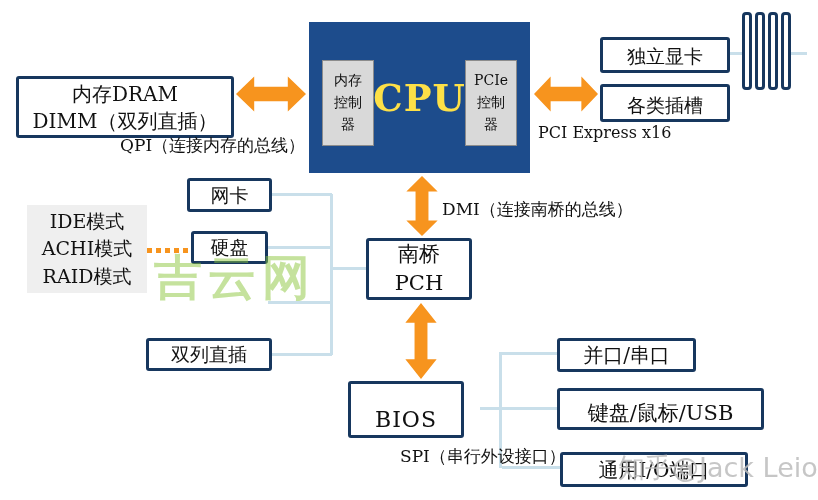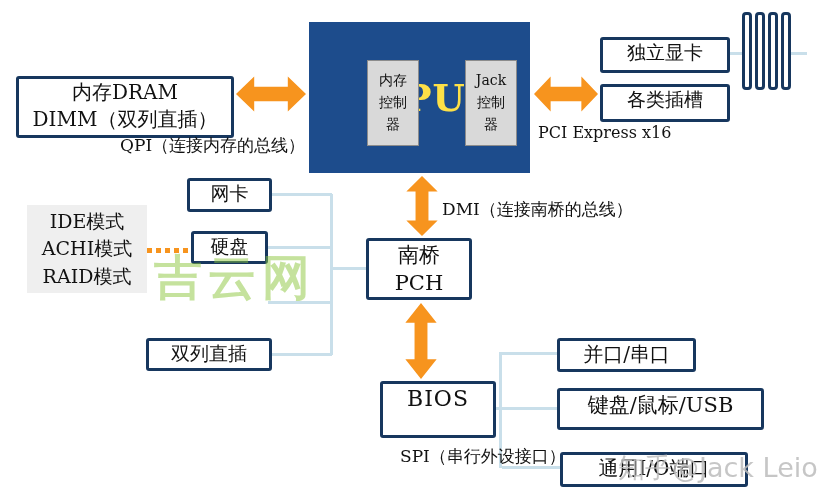--- a/index.html
+++ b/index.html
@@ -1,21 +1,21 @@
 <!DOCTYPE html>
 <html style="--cpu-fill: #1D4C8C; --box-border: #17375E; --arrow-orange: #F7941E; --connector-blue: #C9DFEA; --controller-gray: #D9D9D9; --controller-border: #8C8C8C; --mode-box-gray: #EFEFEF; --watermark-green: #8CC63E; --watermark-gray: #BDBDBD; --text: #111111;"><head>
 <meta charset="utf-8">
 <style>
   html,body{margin:0;padding:0;background:#ffffff;}
   #canvas{
     position:relative;width:818px;height:500px;background:#ffffff;overflow:hidden;
     font-family:"DejaVu Serif","Liberation Serif",serif;color:var(--text,#111);
   }
   .box{
-    position:absolute;display:flex;flex-direction:column;align-items:center;justify-content:flex-start;
+    position:absolute;display:flex;flex-direction:column;align-items:center;justify-content:flex-end;
     background:#ffffff;border:3px solid var(--box-border,#17375E);border-radius:3px;
     font-size:19px;line-height:1.35;text-align:center;z-index:2;box-sizing:border-box;
   }
   .box .line{white-space:nowrap;}
   .lbl{position:absolute;font-size:17px;white-space:nowrap;z-index:3;}
   .conn{position:absolute;background:var(--connector-blue,#C9DFEA);z-index:1;}
   .h-arrow{
     position:absolute;background:var(--arrow-orange,#F7941E);z-index:3;
     clip-path:polygon(0 50%,26% 4%,26% 31%,74% 31%,74% 4%,100% 50%,74% 96%,74% 69%,26% 69%,26% 96%);
   }
@@ -24,21 +24,21 @@
     clip-path:polygon(50% 0,96% 26%,69% 26%,69% 74%,96% 74%,50% 100%,4% 74%,31% 74%,31% 26%,4% 26%);
   }
   #cpu{
     position:absolute;left:309px;top:22px;width:221px;height:151px;
     background:var(--cpu-fill,#1D4C8C);display:flex;align-items:center;justify-content:center;z-index:2;
   }
   #cpu .cpu-title{color:#fde047;font-size:37px;font-weight:bold;letter-spacing:1px;}
   .ctrl{
     position:absolute;top:38px;width:52px;height:86px;background:var(--controller-gray,#D9D9D9);
     border:1px solid var(--controller-border,#8C8C8C);display:flex;flex-direction:column;
-    align-items:center;justify-content:center;font-size:14px;line-height:1.55;text-align:center;box-sizing:border-box;margin-left:45px;
+    align-items:center;justify-content:center;font-size:14px;line-height:1.55;text-align:center;box-sizing:border-box;
   }
   #mode-box{
     position:absolute;left:27px;top:205px;width:120px;height:88px;background:var(--mode-box-gray,#EFEFEF);
     display:flex;flex-direction:column;align-items:center;justify-content:center;
     font-size:19px;line-height:1.45;z-index:2;
   }
   #dotted-line{
     position:absolute;left:147px;top:248px;width:42px;height:5px;z-index:3;
     background:repeating-linear-gradient(90deg,var(--arrow-orange,#F7941E) 0 5px,transparent 5px 9px);
   }
@@ -84,21 +84,21 @@
   <div class="h-arrow" style="left:236px;top:75px;width:70px;height:38px"></div>
 
   <div id="cpu">
     <div class="ctrl" style="left:13px">
       <div>内存</div>
       <div>控制</div>
       <div>器</div>
     </div>
     <div class="cpu-title">CPU</div>
     <div class="ctrl" style="right:13px">
-      <div>Jack</div>
+      <div>PCIe</div>
       <div>控制</div>
       <div>器</div>
     </div>
   </div>
 
   <div class="h-arrow" style="left:534px;top:75px;width:64px;height:38px"></div>
   <div class="box" style="left:600px;top:37px;width:130px;height:36px">
     <div class="line">独立显卡</div>
   </div>
   <div class="box" style="left:600px;top:84px;width:130px;height:38px">
@@ -130,21 +130,21 @@
   <div id="dotted-line"></div>
 
   <div class="v-arrow" style="left:405px;top:176px;width:34px;height:60px"></div>
   <div class="lbl" style="left:442px;top:198px">DMI（连接南桥的总线）</div>
   <div class="box" style="left:366px;top:238px;width:106px;height:62px">
     <div class="line big">南桥</div>
     <div class="line big">PCH</div>
   </div>
 
   <div class="v-arrow" style="left:404px;top:303px;width:34px;height:76px"></div>
-  <div class="box" style="left:380px;top:381px;width:116px;height:57px">
+  <div class="box" style="left:348px;top:381px;width:116px;height:57px">
     <div class="line bios-text">BIOS</div>
   </div>
   <div class="lbl" style="left:400px;top:445px">SPI（串行外设接口）</div>
 
   <div class="box" style="left:557px;top:338px;width:139px;height:34px;font-size:20px">
     <div class="line">并口/串口</div>
   </div>
   <div class="box" style="left:557px;top:388px;width:207px;height:42px;font-size:21px">
     <div class="line">键盘/鼠标/USB</div>
   </div>

